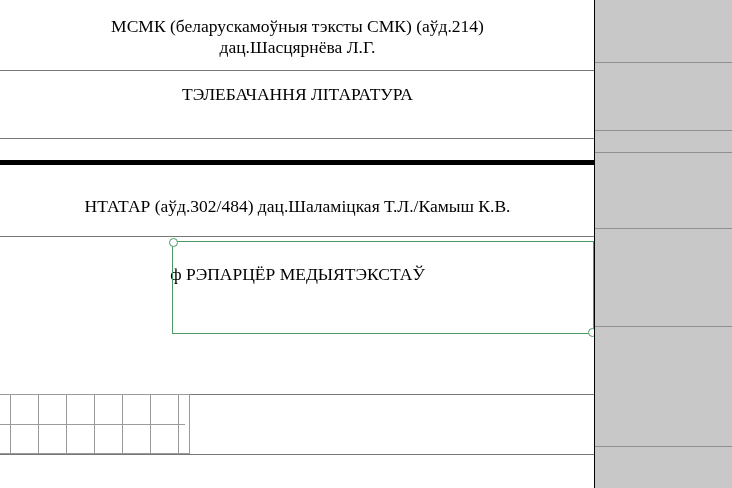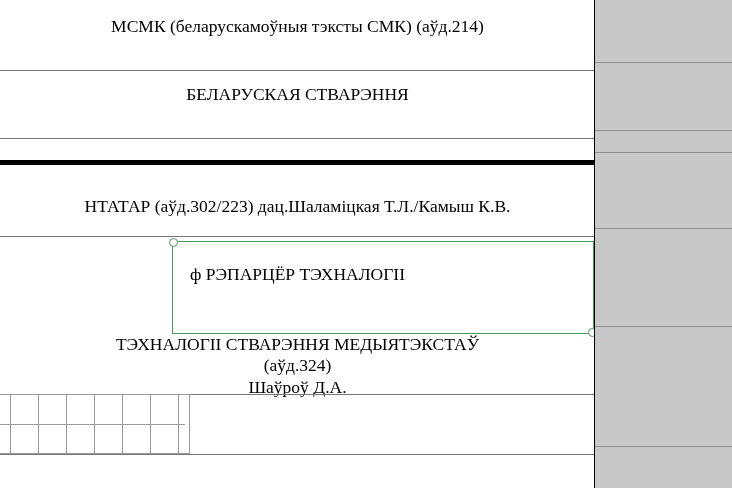--- a/index.html
+++ b/index.html
@@ -114,44 +114,40 @@
 </style>
 </head>
 <body>
 
 <div id="page">
 
   <div class="content">
 
     <div class="row t18" style="top:8px;">
       <span class="line">МСМК (беларускамоўныя тэксты СМК) (аўд.214)</span>
+      <span class="line">дац.Шасцярнёва Л.Г.</span>
     </div>
     <div class="rule" style="top:62px;"></div>
 
     <div class="row t18" style="top:76px;">
-      <span class="line">БЕЛАРУСКАЯ СТВАРЭННЯ</span>
+      <span class="line">ТЭЛЕБАЧАННЯ ЛІТАРАТУРА</span>
     </div>
     <div class="rule" style="top:130px;"></div>
 
     <div class="rule thick" style="top:152px;"></div>
 
     <div class="row t18" style="top:188px;">
-      <span class="line">НТАТАР (аўд.302/223) дац.Шаламіцкая Т.Л./Камыш К.В.</span>
+      <span class="line">НТАТАР (аўд.302/484) дац.Шаламіцкая Т.Л./Камыш К.В.</span>
     </div>
     <div class="rule" style="top:228px;"></div>
 
     <div class="row t18" style="top:256px;">
-      <span class="line">ф РЭПАРЦЁР ТЭХНАЛОГІІ</span>
+      <span class="line">ф РЭПАРЦЁР МЕДЫЯТЭКСТАЎ</span>
     </div>
 
-    <div class="row t18" style="top:326px;">
-      <span class="line">ТЭХНАЛОГІІ СТВАРЭННЯ МЕДЫЯТЭКСТАЎ</span>
-      <span class="line">(аўд.324)</span>
-      <span class="line">Шаўроў Д.А.</span>
-    </div>
     <div class="rule" style="top:386px;"></div>
     <div class="rule" style="top:446px;"></div>
 
     <div class="minigrid">
       <div class="v" style="left:10px;"></div>
       <div class="v" style="left:38px;"></div>
       <div class="v" style="left:66px;"></div>
       <div class="v" style="left:94px;"></div>
       <div class="v" style="left:122px;"></div>
       <div class="v" style="left:150px;"></div>

